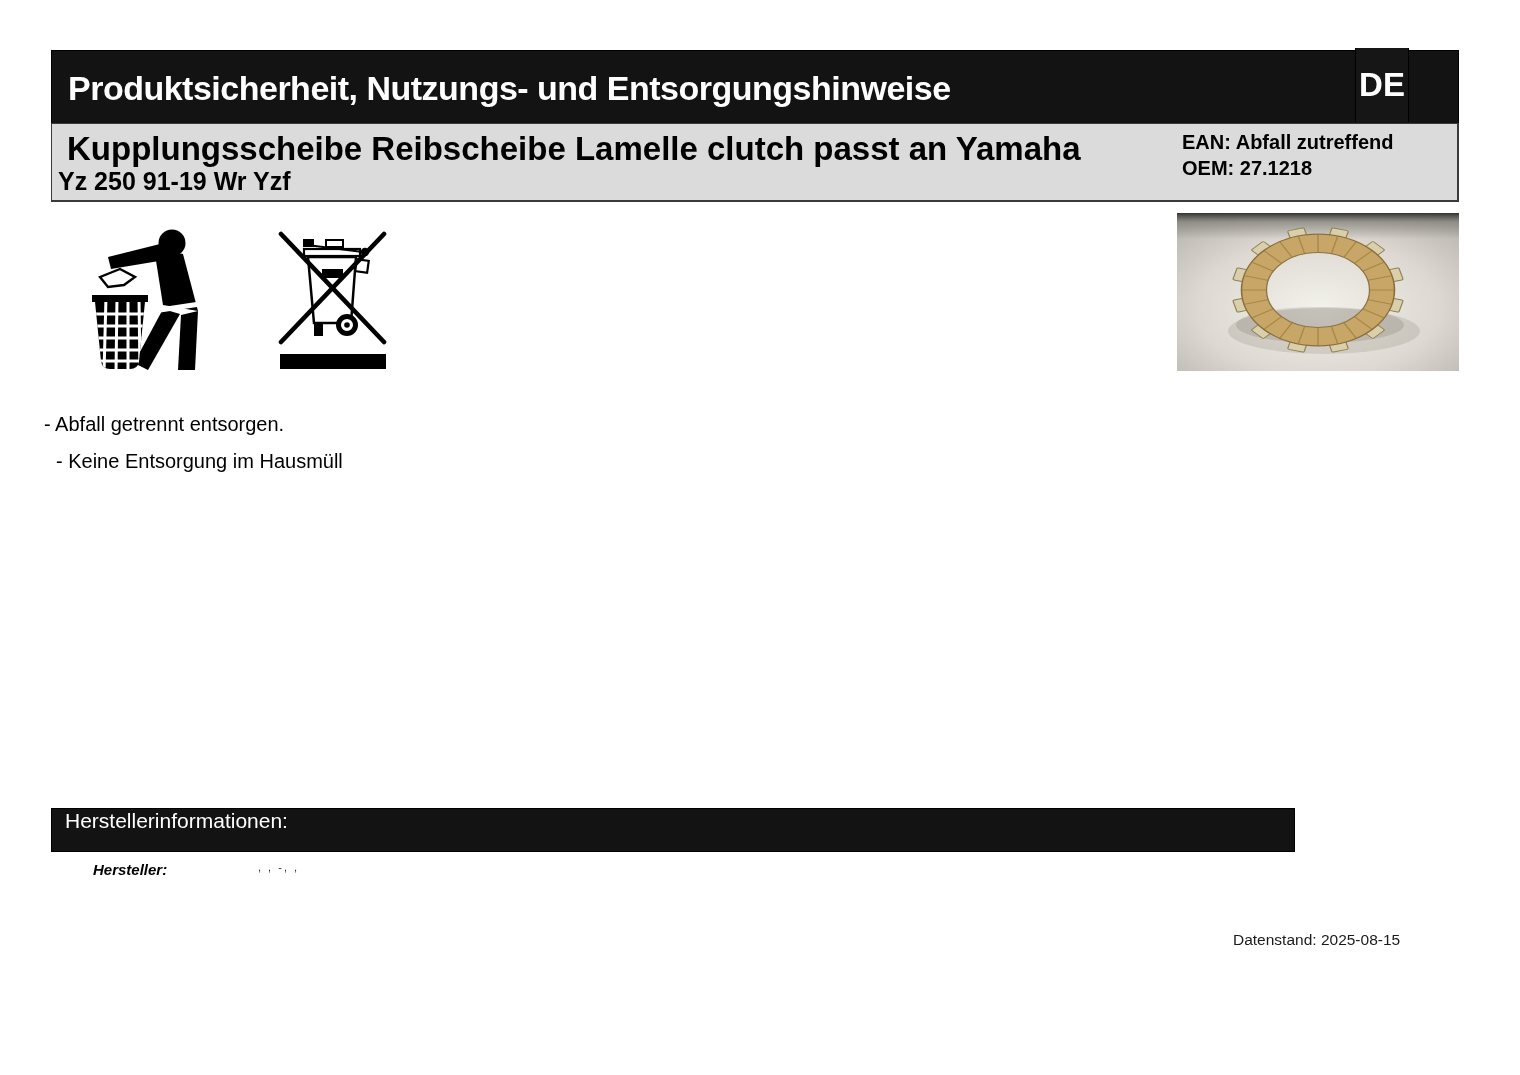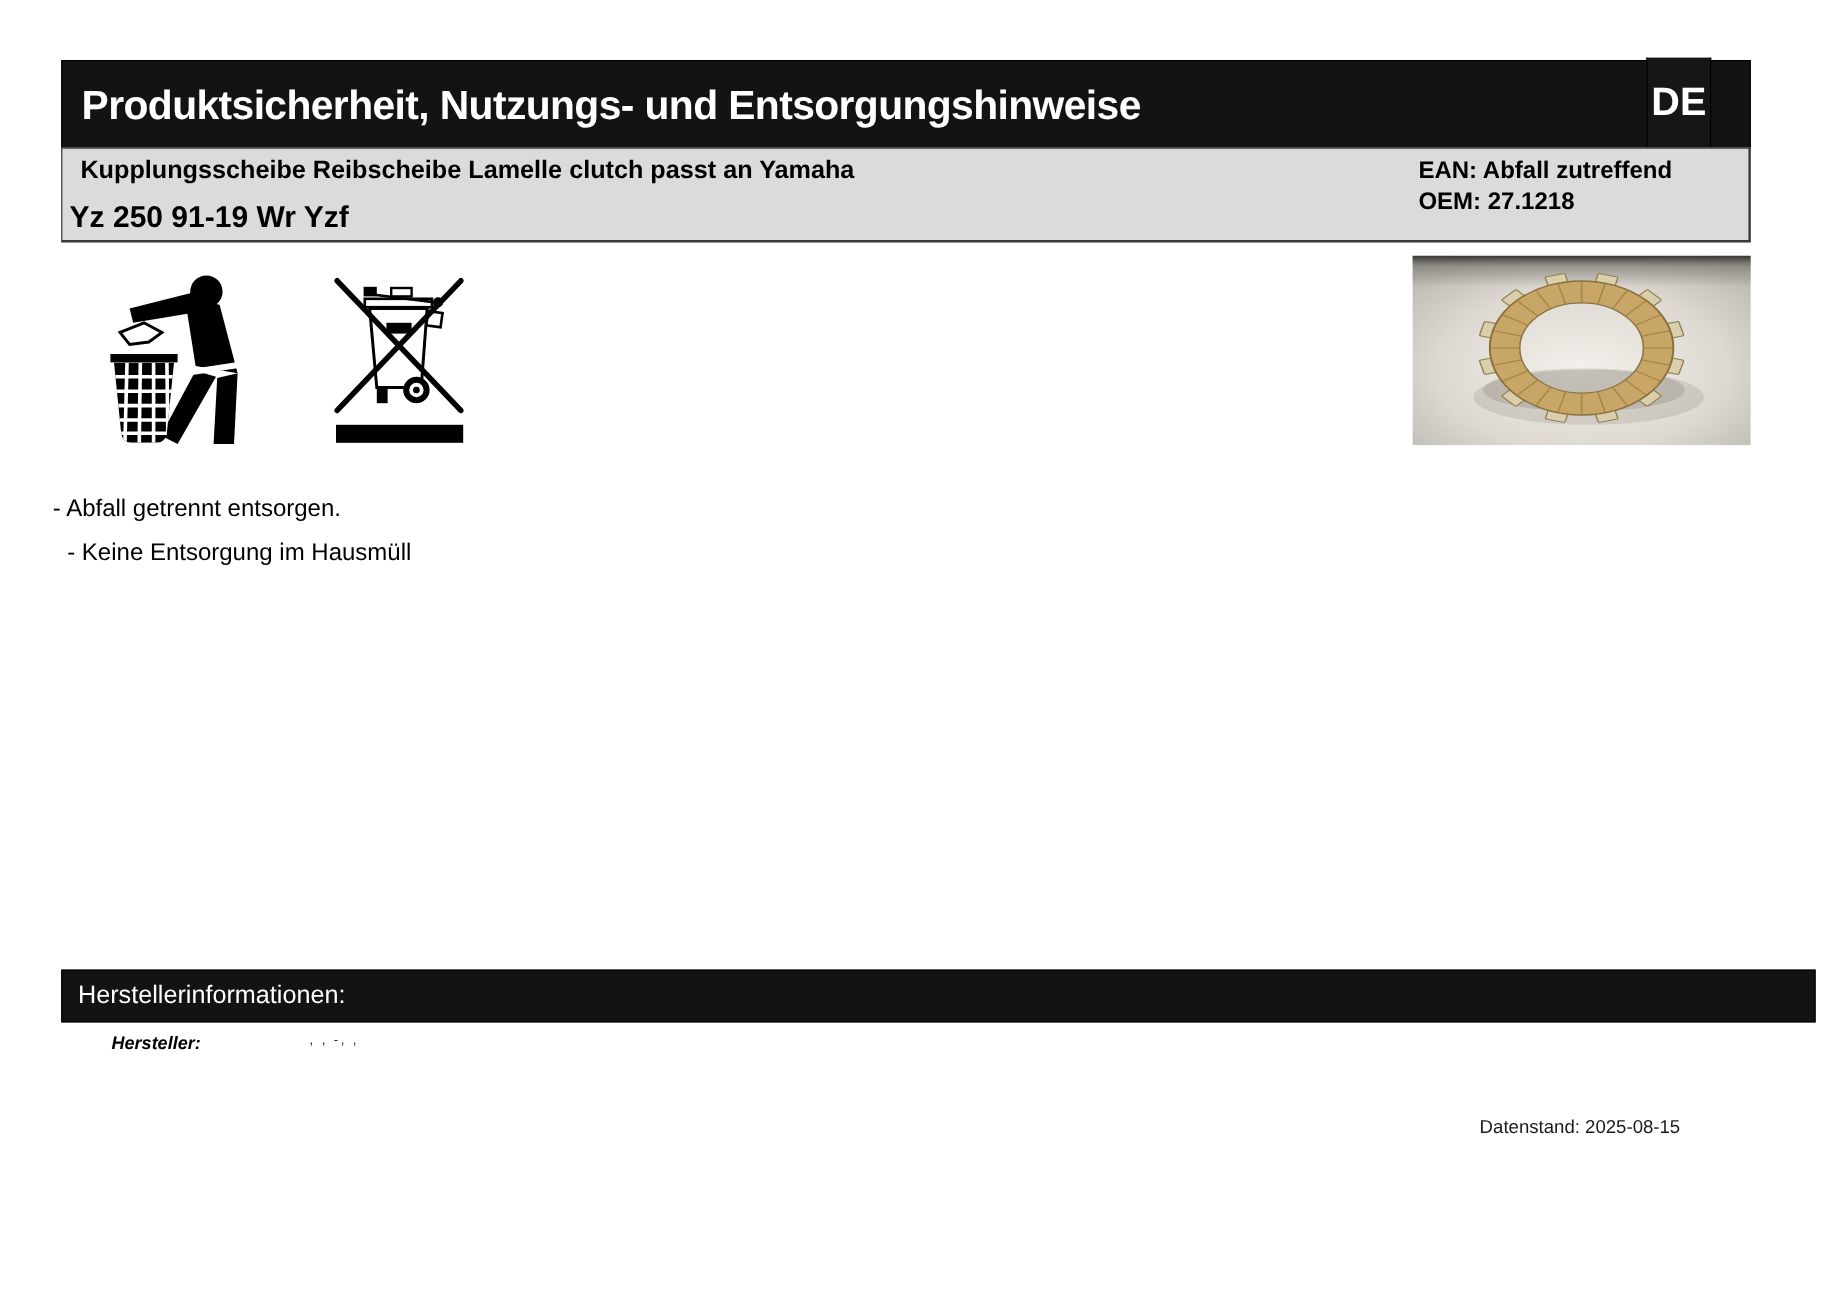--- a/index.html
+++ b/index.html
@@ -8,44 +8,44 @@
 
   
   .header-bar{position:absolute;left:51px;top:50px;width:1408px;height:76px;
               background:#131313;border:1px solid #000;box-sizing:border-box;
               display:flex;align-items:center;}
   .header-title{color:#fff;font-size:34px;font-weight:bold;padding-left:16px;
                 letter-spacing:-0.5px;white-space:nowrap;}
   .lang-badge{position:absolute;left:1303px;top:-3px;width:52px;height:74px;
               background:#161616;border-left:1px solid #000;border-right:1px solid #000;
               display:flex;align-items:center;justify-content:center;
-              color:#fff;font-size:33px;font-weight:bold;margin-left:17px;}
+              color:#fff;font-size:33px;font-weight:bold;}
 
   
   .product-bar{position:absolute;left:51px;top:123px;width:1408px;height:79px;
                background:#dbdbdb;border:1px solid #3a3a3a;border-right-width:2px;
                border-bottom-width:2px;box-sizing:border-box;}
-  .pt-line1{position:absolute;left:15px;top:6px;font-size:21px;font-weight:bold;white-space:nowrap;}
+  .pt-line1{position:absolute;left:15px;top:6px;font-size:33px;font-weight:bold;white-space:nowrap;}
   .pt-line2{position:absolute;left:6px;top:43px;font-size:25px;font-weight:bold;white-space:nowrap;}
   .ean-block{position:absolute;left:1130px;top:5px;font-size:20px;font-weight:bold;line-height:26px;}
 
   
   .tidyman{position:absolute;left:90px;top:227px;}
   .weee{position:absolute;left:277px;top:230px;}
 
   
   .photo{position:absolute;left:1177px;top:213px;width:282px;height:158px;}
 
   
   .note1{position:absolute;left:44px;top:413px;font-size:20px;}
   .note2{position:absolute;left:56px;top:450px;font-size:20px;}
 
   
-  .mfr-bar{position:absolute;left:51px;top:808px;width:1462px;height:44px;background:#131313;
-           display:flex;align-items:center;box-sizing:border-box;border:1px solid #000;}
+  .mfr-bar{position:absolute;left:51px;top:808px;width:1244px;height:44px;background:#131313;
+           display:flex;box-sizing:border-box;border:1px solid #000;}
   .mfr-heading{color:#fff;font-size:21px;padding-left:13px;}
   .mfr-label{position:absolute;left:93px;top:861px;font-size:15px;font-weight:bold;font-style:italic;}
   .mfr-value{position:absolute;left:258px;top:861px;font-size:11px;color:#2b2b2b;letter-spacing:2px;}
 
   
   .datenstand{position:absolute;left:1233px;top:931px;font-size:15.5px;color:#1a1a1a;}
 </style>
 </head>
 <body>
 

